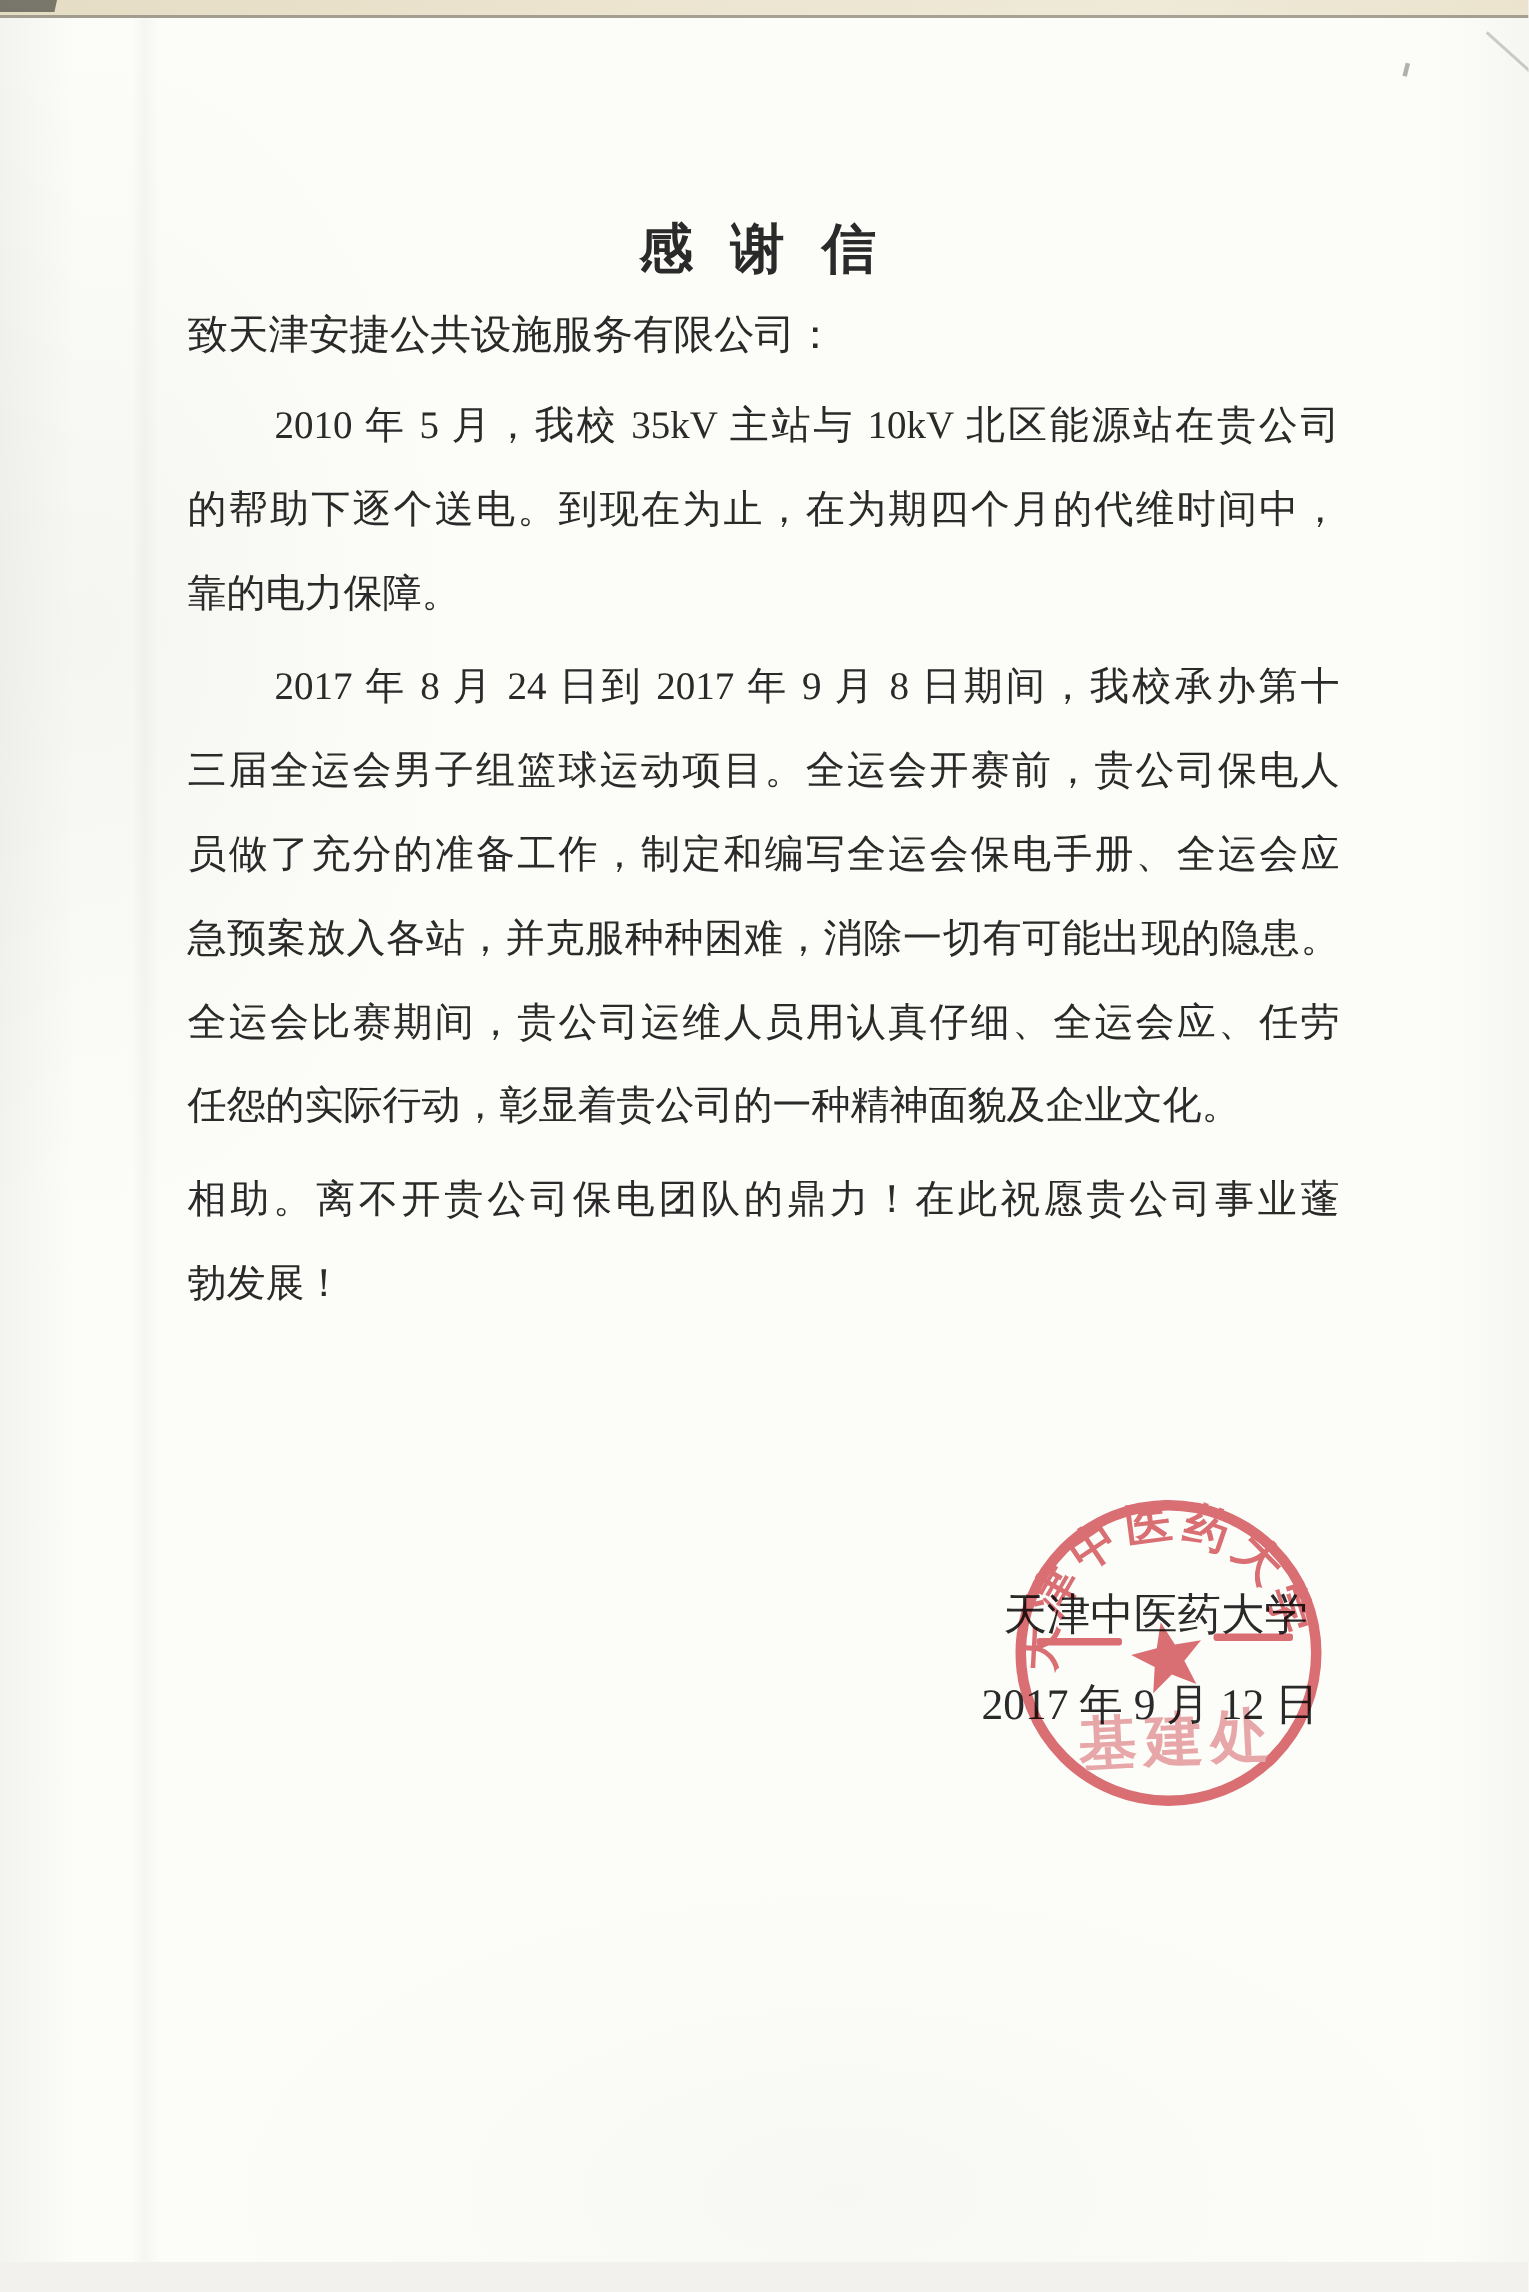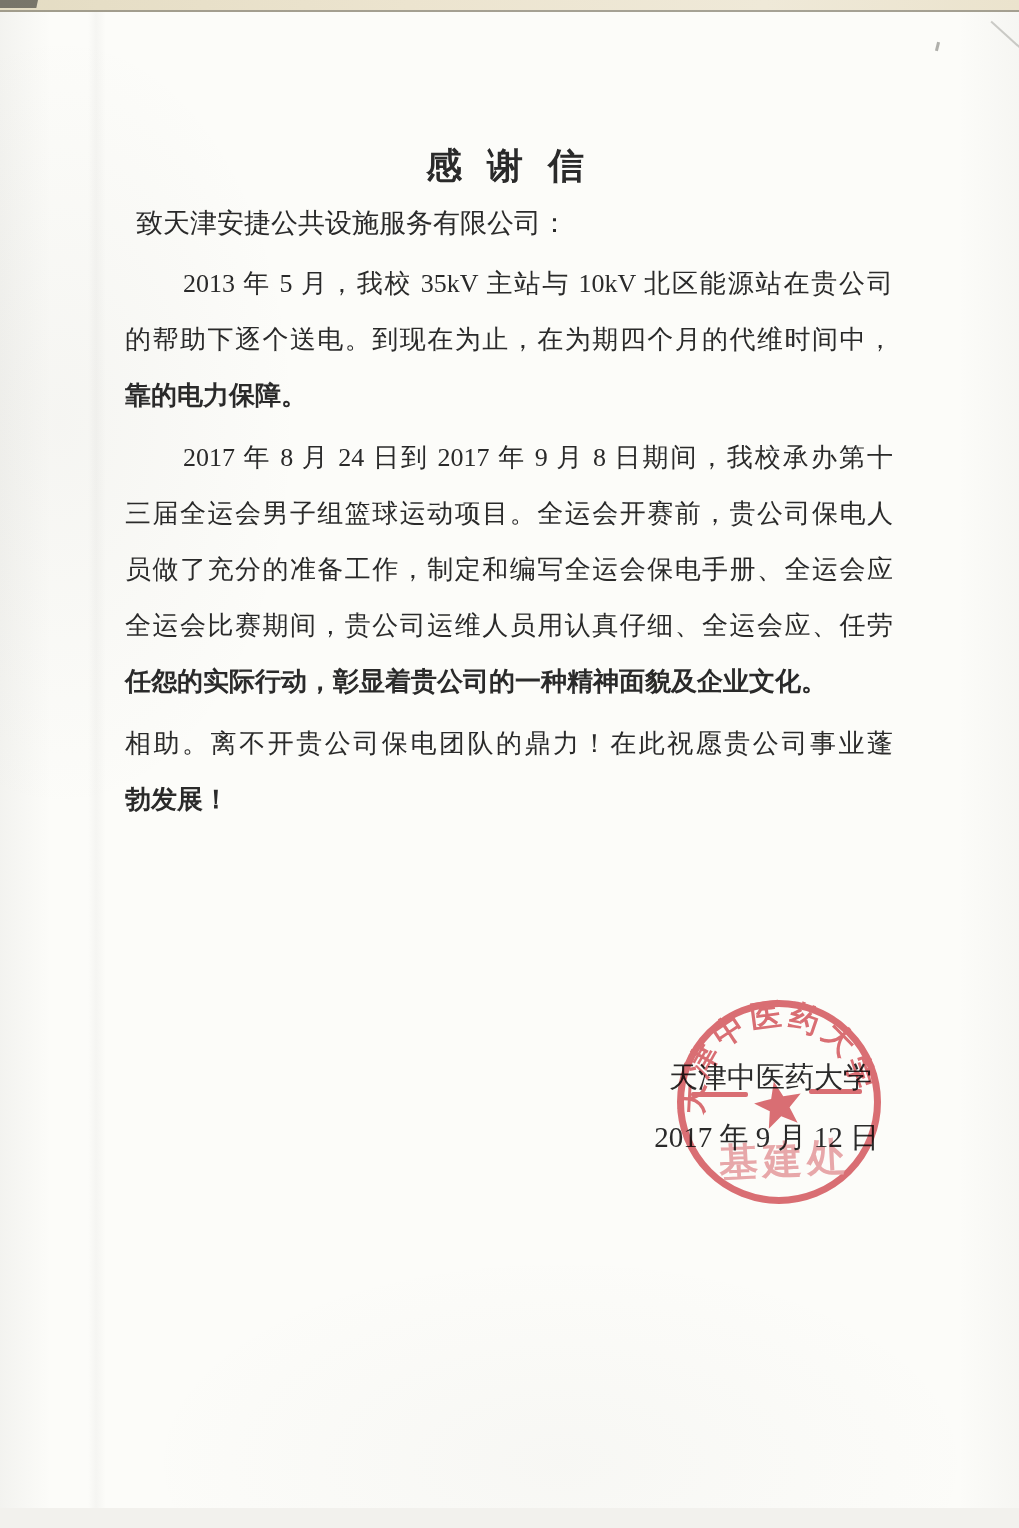--- a/index.html
+++ b/index.html
@@ -42,34 +42,34 @@
     background: rgba(85,85,78,0.45);
     transform: rotate(14deg);
   }
   .title {
     position: absolute; top: 148px; left: 125px; width: 768px;
     margin: 0; text-align: center;
     font-size: 36px; line-height: 36px; font-weight: bold;
     letter-spacing: 8px;
   }
   .salutation {
-    position: absolute; top: 209px; left: 136px; width: 768px;
+    position: absolute; top: 209px; left: 125px; width: 768px;
     font-size: 27px; line-height: 28px;
   }
   .letter-body {
     position: absolute; top: 256px; left: 125px; width: 768px;
     font-size: 26px; line-height: 55.8px;
   }
   .para + .para { margin-top: 7px; }
   .line {
     text-align: justify;
     text-align-last: justify;
   }
   .line.first { text-indent: 58px; }
-  .line.last { text-align-last: left; font-weight: bold; }
+  .line.last { text-align-last: left; }
   .sig-org {
     position: absolute; top: 1063px; right: 147px;
     font-size: 29px; line-height: 29px; z-index: 1;
   }
   .sig-date {
     position: absolute; top: 1123px; right: 140px;
     font-size: 29px; line-height: 29px; z-index: 1;
   }
   .seal {
     position: absolute; left: 669px; top: 992px;
@@ -90,28 +90,29 @@
   <div class="scan-corner"></div>
   <div class="scan-smudge-diagonal"></div>
   <div class="scan-speck"></div>
 
   <h1 class="title">感 谢 信</h1>
 
   <div class="salutation">致天津安捷公共设施服务有限公司：</div>
 
   <div class="letter-body">
       <div class="para">
-        <div class="line first">2013 年 5 月，我校 35kV 主站与 10kV 北区能源站在贵公司</div>
+        <div class="line first">2010 年 5 月，我校 35kV 主站与 10kV 北区能源站在贵公司</div>
         <div class="line">的帮助下逐个送电。到现在为止，在为期四个月的代维时间中，</div>
         <div class="line last">靠的电力保障。</div>
       </div>
       <div class="para">
         <div class="line first">2017 年 8 月 24 日到 2017 年 9 月 8 日期间，我校承办第十</div>
         <div class="line">三届全运会男子组篮球运动项目。全运会开赛前，贵公司保电人</div>
         <div class="line">员做了充分的准备工作，制定和编写全运会保电手册、全运会应</div>
+        <div class="line">急预案放入各站，并克服种种困难，消除一切有可能出现的隐患。</div>
         <div class="line">全运会比赛期间，贵公司运维人员用认真仔细、全运会应、任劳</div>
         <div class="line last">任怨的实际行动，彰显着贵公司的一种精神面貌及企业文化。</div>
       </div>
       <div class="para">
         <div class="line">相助。离不开贵公司保电团队的鼎力！在此祝愿贵公司事业蓬</div>
         <div class="line last">勃发展！</div>
       </div>
     </div>
 
   <div class="sig-org">天津中医药大学</div>

